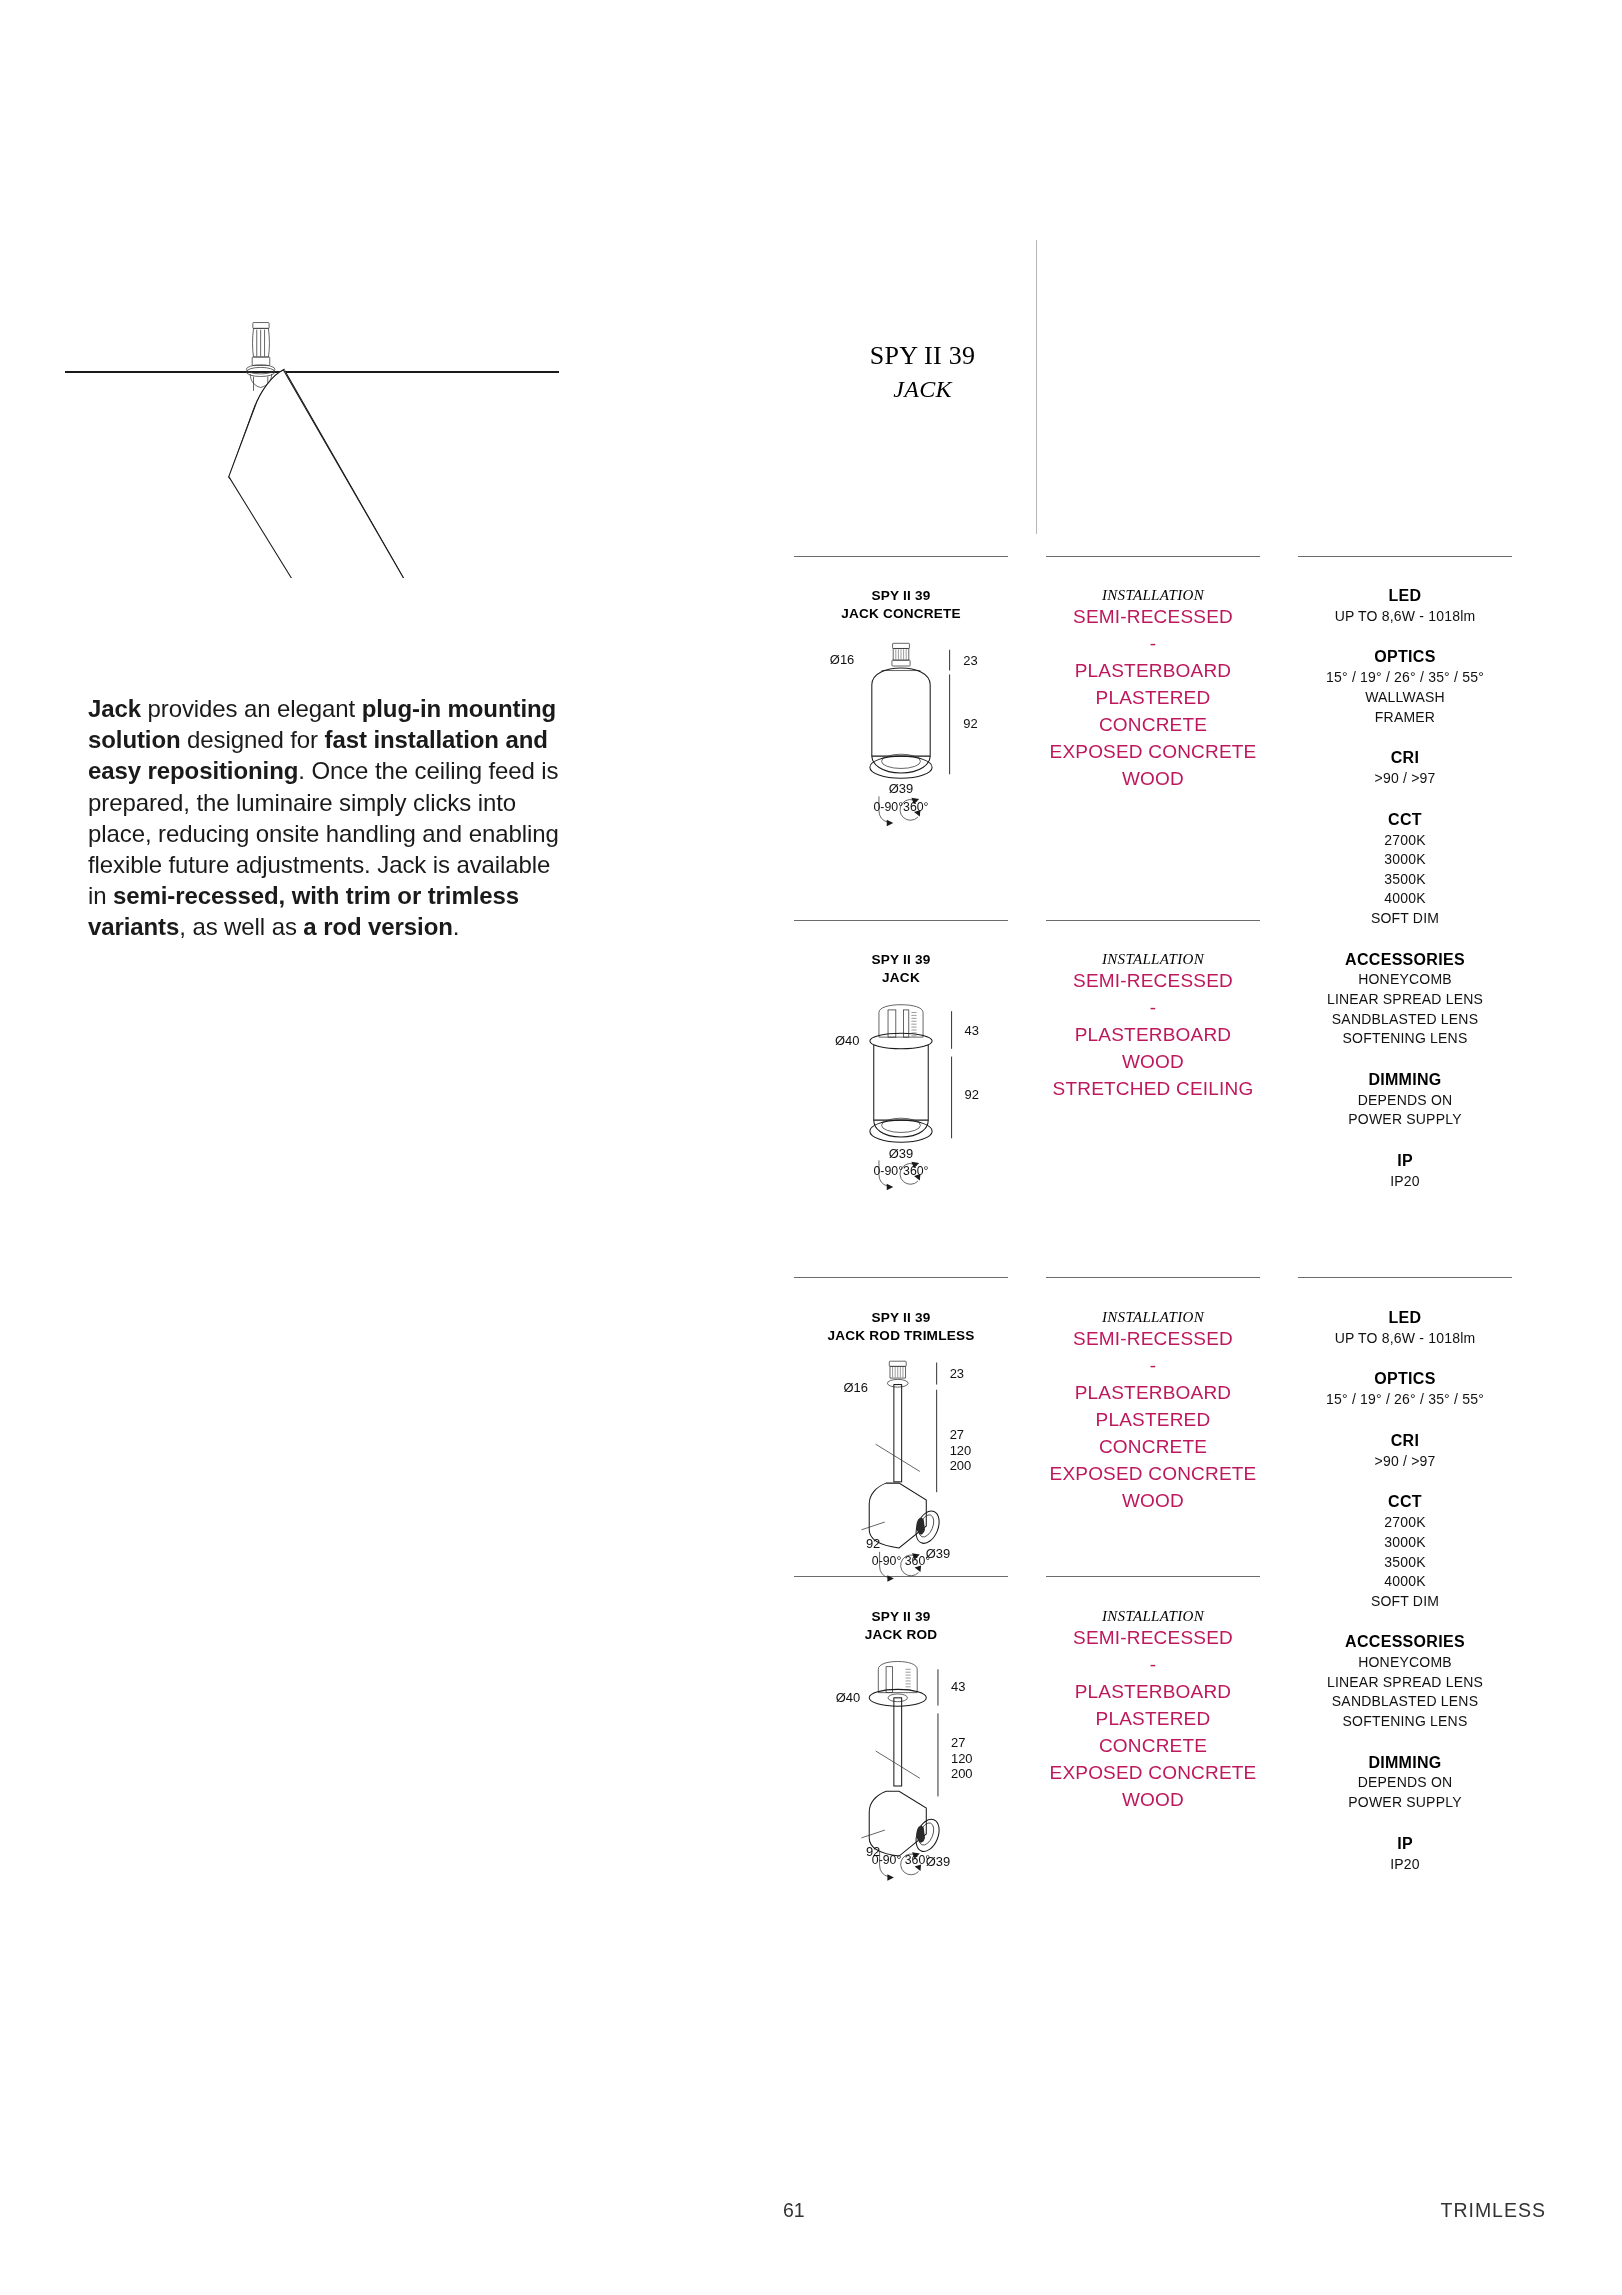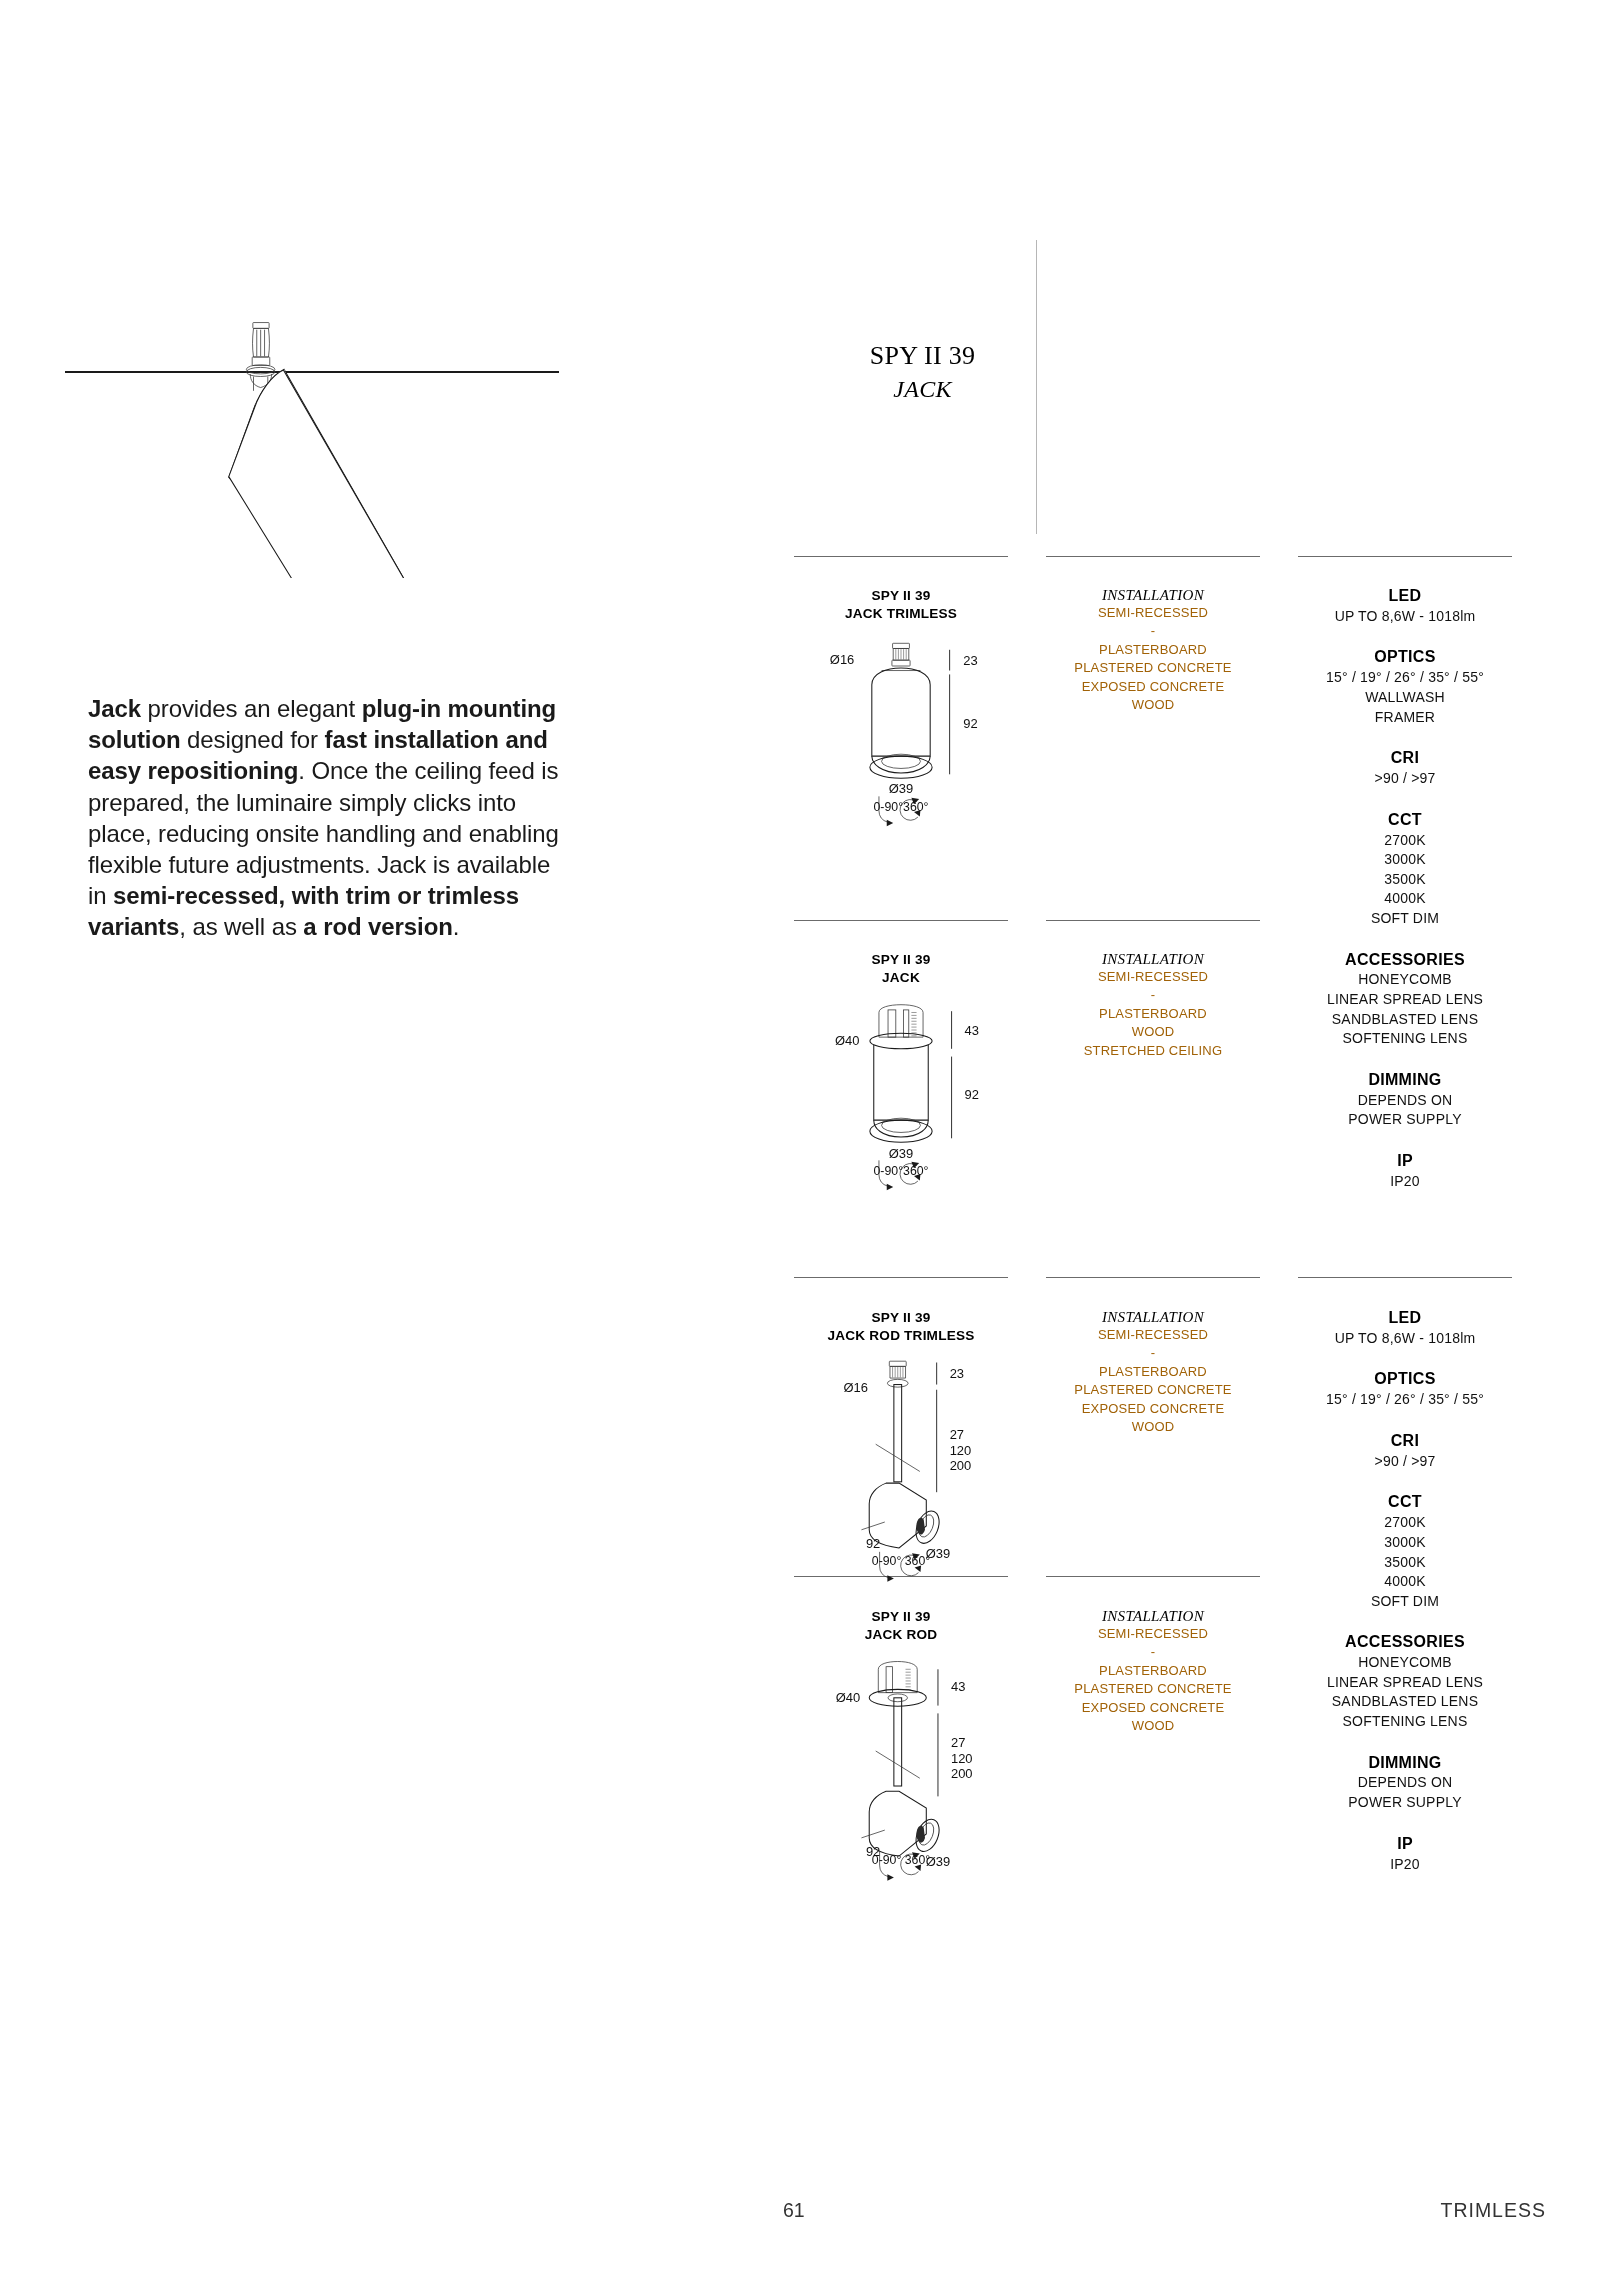--- a/index.html
+++ b/index.html
@@ -111,25 +111,25 @@
 
   
   .inst-head {
     font-family: "Liberation Serif", serif;
     font-style: italic;
     font-size: 15px;
     letter-spacing: 0.3px;
     color: #000;
   }
   .inst-line {
-    font-size: 13px;
+    font-size: 19px;
     font-weight: 300;
     line-height: 1.42;
     letter-spacing: 0.2px;
-    color: #a16207;
+    color: #be185d;
   }
 
   
   .spec-group { margin-bottom: 22px; }
   .spec-group:last-child { margin-bottom: 0; }
   .spec-head {
     font-size: 16px;
     font-weight: 700;
     letter-spacing: 0.3px;
     color: #000;
@@ -237,21 +237,21 @@
       <div class="col-rule" style="left: 0px; top: 364px; width: 214px;"></div>
       <div class="col-rule" style="left: 252px; top: 364px; width: 214px;"></div>
       <div class="col-rule" style="left: 0px; top: 721px; width: 214px;"></div>
       <div class="col-rule" style="left: 252px; top: 721px; width: 214px;"></div>
       <div class="col-rule" style="left: 504px; top: 721px; width: 214px;"></div>
       <div class="col-rule" style="left: 0px; top: 1020px; width: 214px;"></div>
       <div class="col-rule" style="left: 252px; top: 1020px; width: 214px;"></div>
       <div class="cell c1" style="top: 31px; left: 0px; width: 214px;">
         <div class="prod-title">
           <div>SPY II 39</div>
-          <div>JACK TRIMLESS</div>
+          <div>JACK CONCRETE</div>
         </div>
         <div class="drawing">
           <svg viewBox="0 0 330 300" width="214" height="195">
             <rect x="152" y="14" width="26" height="8" rx="1" class="dl-thin"></rect>
             <path d="M153 22 L153 40 L177 40 L177 22 Z" class="dl-thin"></path>
             <line x1="157" y1="23" x2="157" y2="39" stroke="#555" stroke-width="0.9"></line>
             <line x1="161" y1="23" x2="161" y2="39" stroke="#555" stroke-width="0.9"></line>
             <line x1="165" y1="23" x2="165" y2="39" stroke="#555" stroke-width="0.9"></line>
             <line x1="169" y1="23" x2="169" y2="39" stroke="#555" stroke-width="0.9"></line>
             <line x1="173" y1="23" x2="173" y2="39" stroke="#555" stroke-width="0.9"></line>

